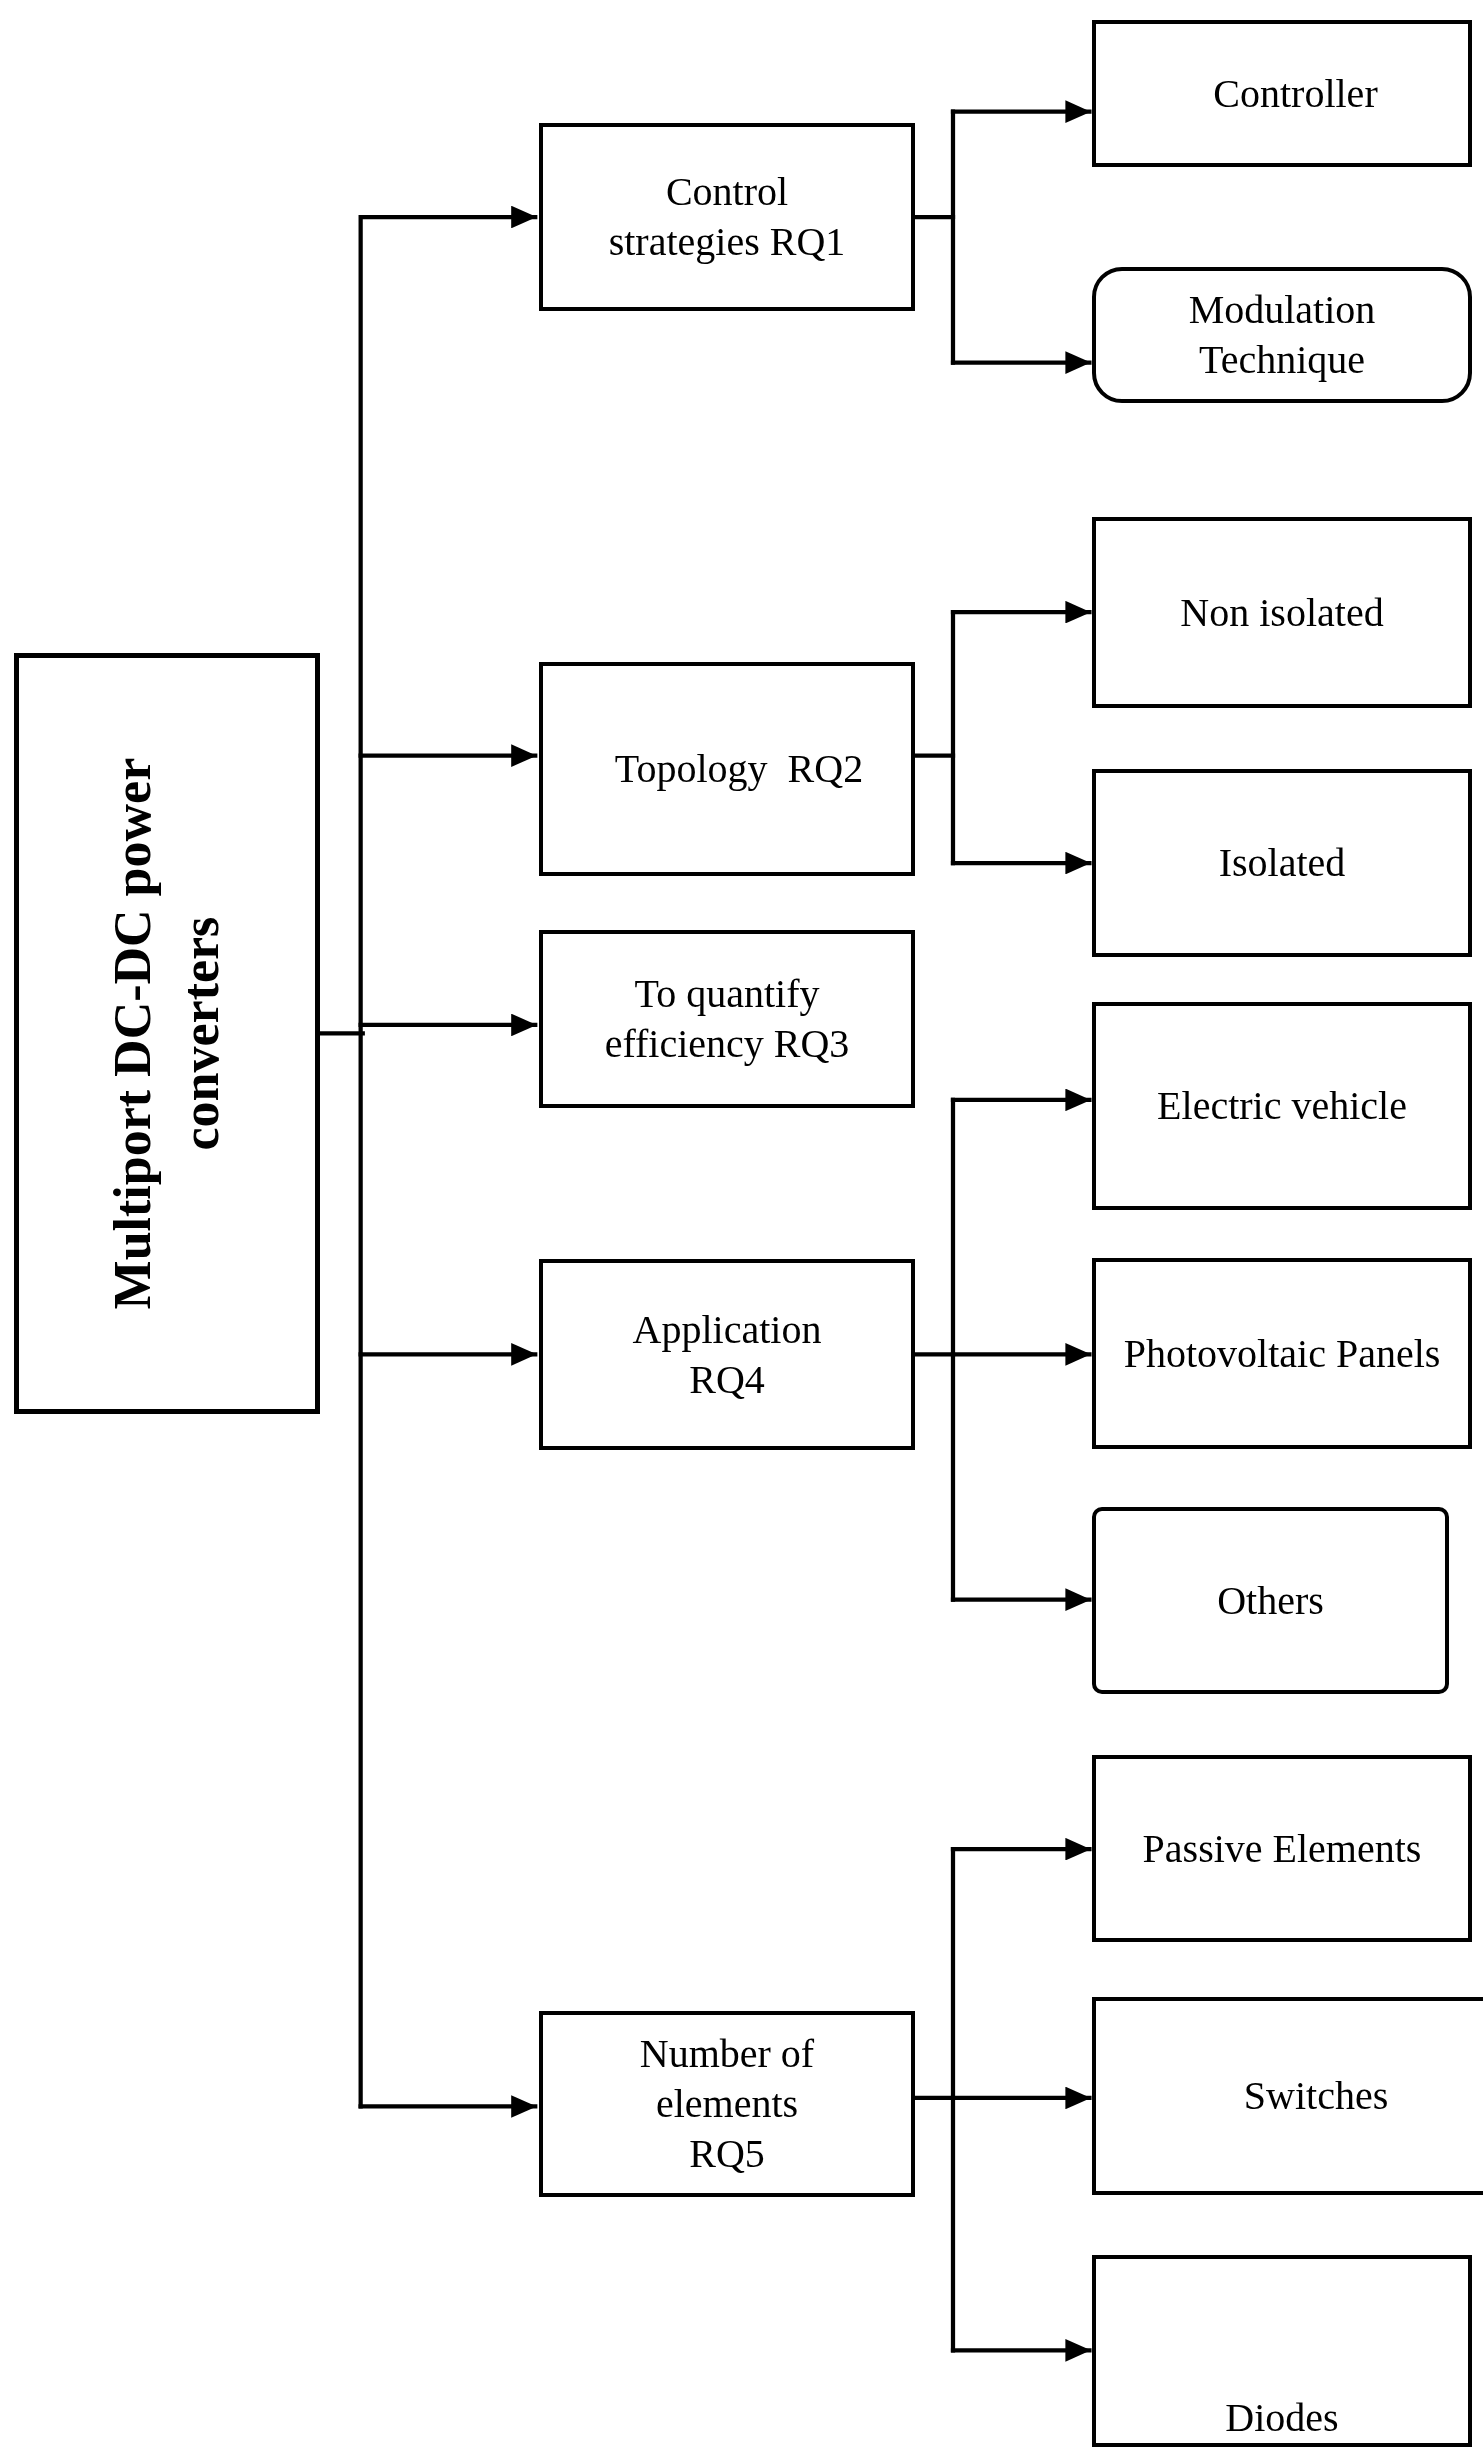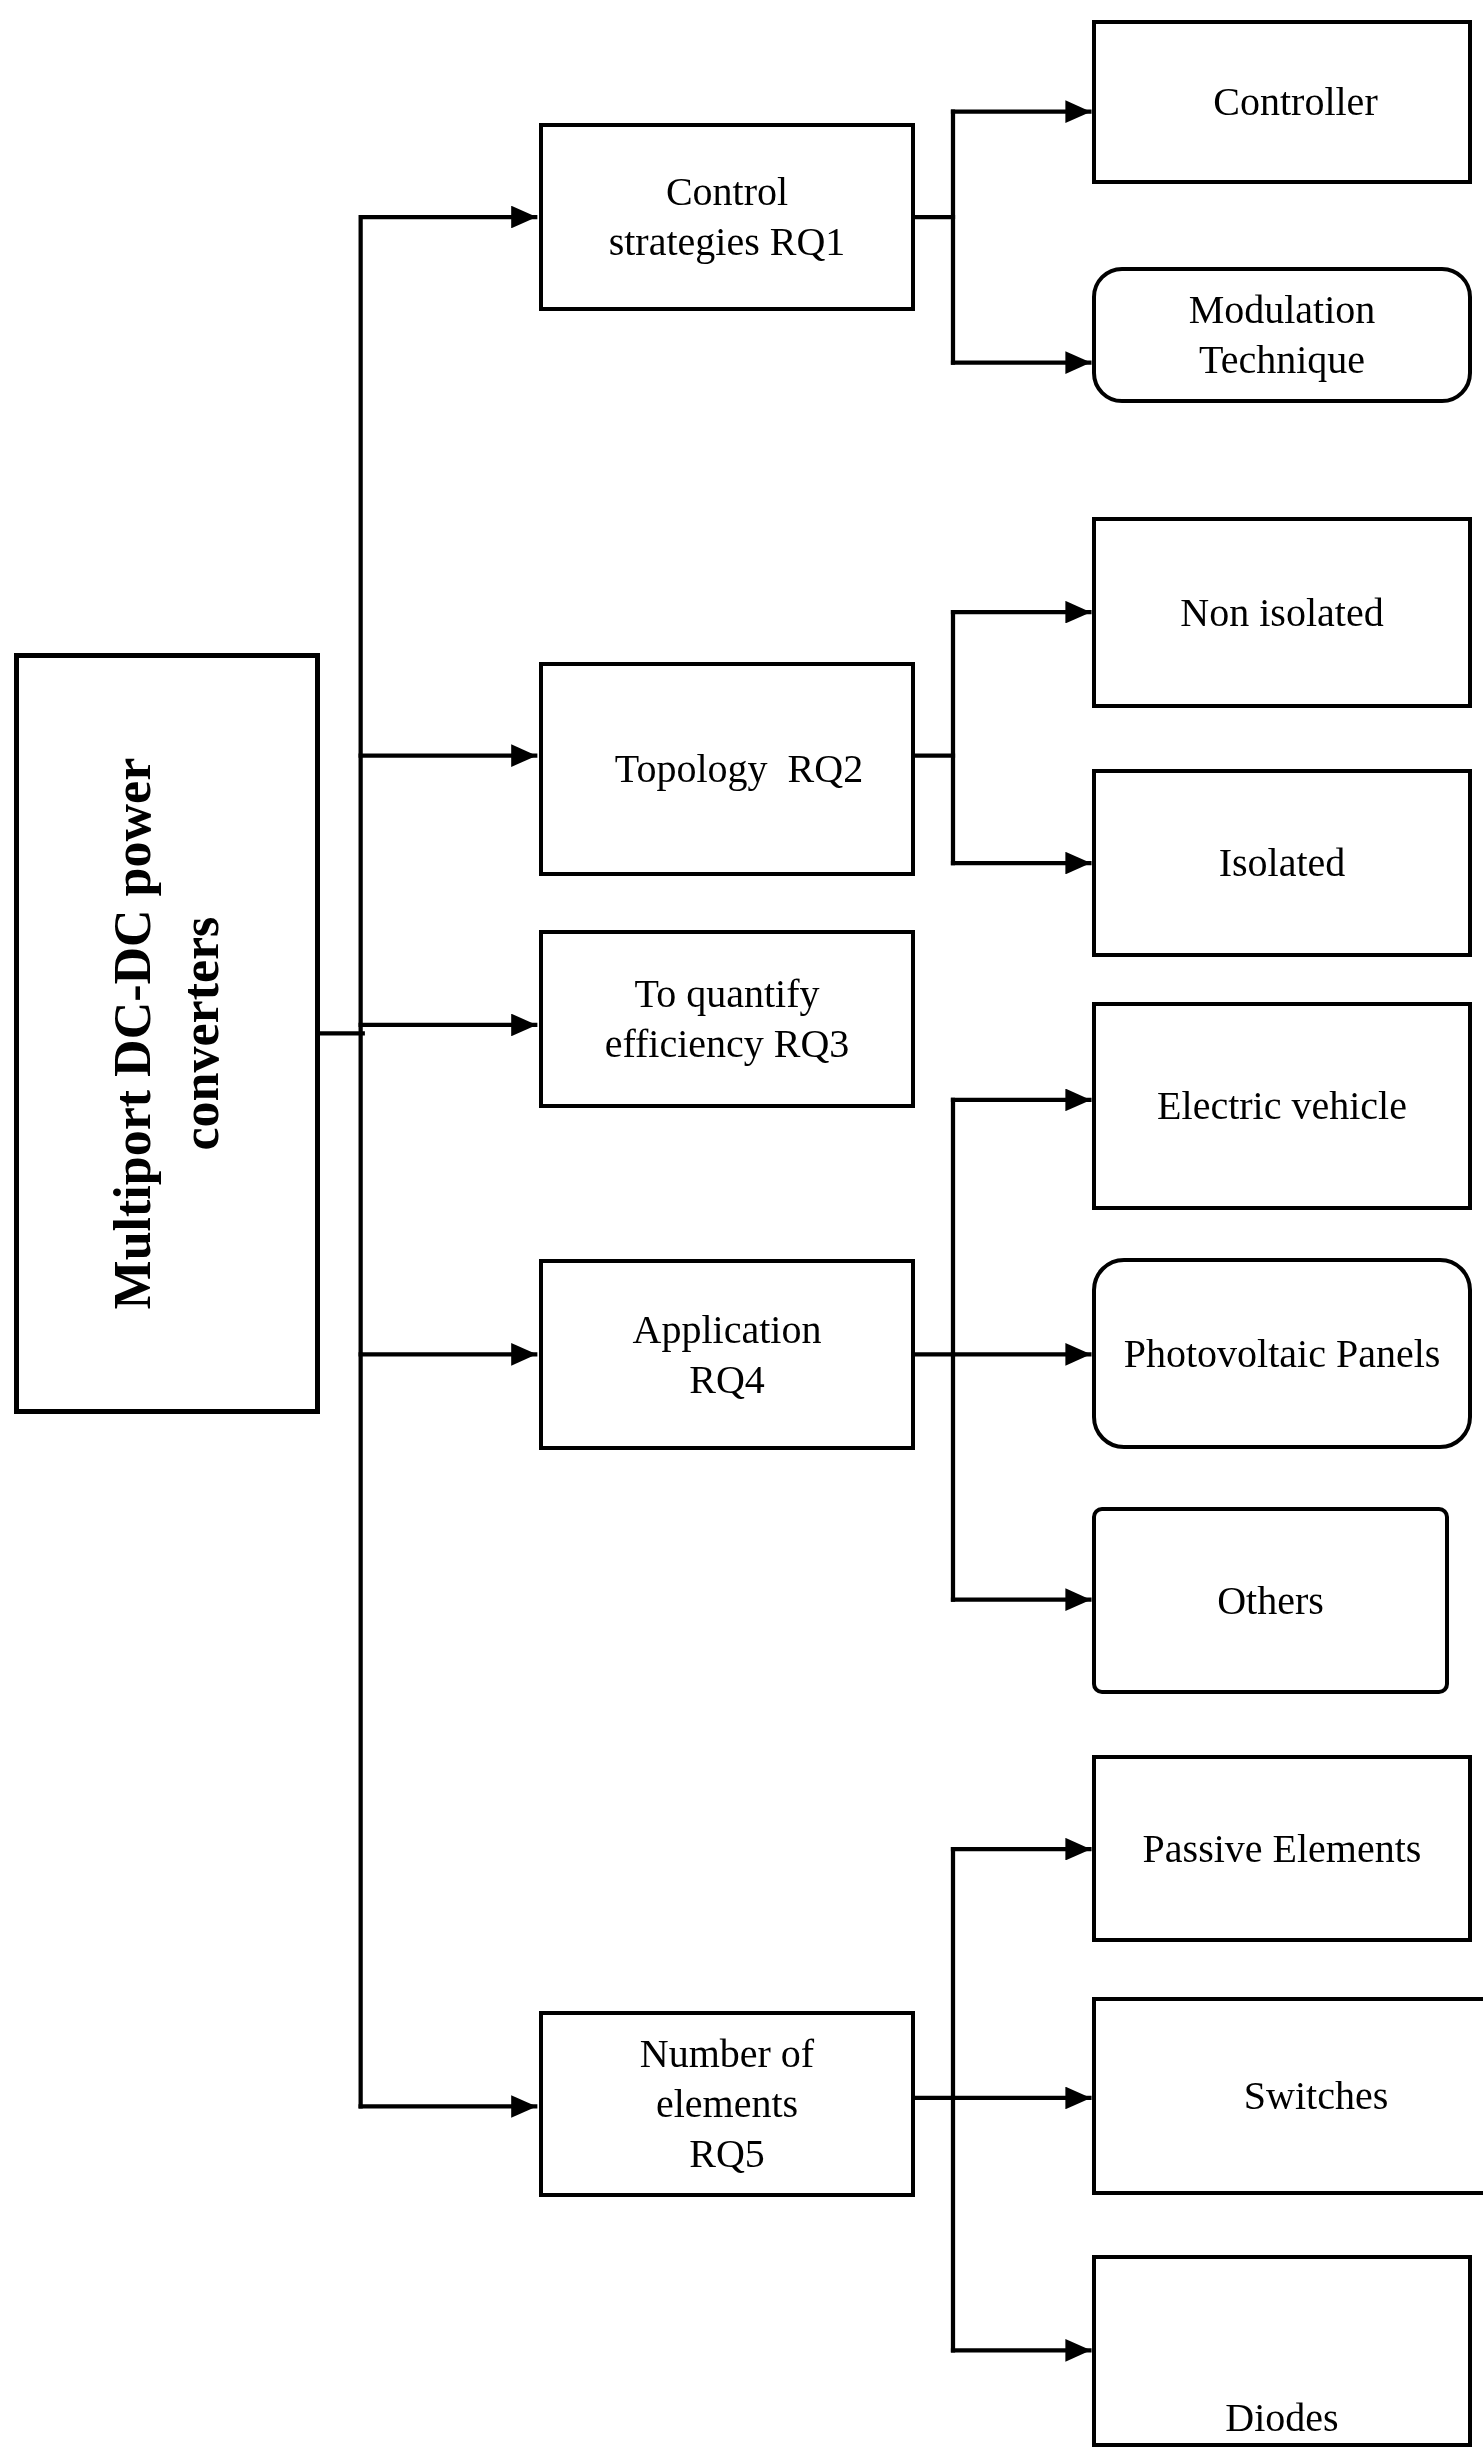--- a/index.html
+++ b/index.html
@@ -111,42 +111,42 @@
     <span class="label">Application
 RQ4</span>
   </div>
 
   <div class="box" style="left:539px; top:2011px; width:376px; height:186px;">
     <span class="label">Number of
 elements
 RQ5</span>
   </div>
 
-  <div class="box" style="left:1092px; top:20px; width:380px; height:164px;padding-left:27px;">
+  <div class="box" style="left:1092px; top:20px; width:380px; height:147px;padding-left:27px;">
     <span class="label">Controller</span>
   </div>
 
   <div class="box" style="left:1092px; top:267px; width:380px; height:136px;border-radius:30px;">
     <span class="label">Modulation
 Technique</span>
   </div>
 
   <div class="box" style="left:1092px; top:517px; width:380px; height:191px;">
     <span class="label">Non isolated</span>
   </div>
 
   <div class="box" style="left:1092px; top:769px; width:380px; height:188px;">
     <span class="label">Isolated</span>
   </div>
 
   <div class="box" style="left:1092px; top:1002px; width:380px; height:208px;">
     <span class="label">Electric vehicle</span>
   </div>
 
-  <div class="box" style="left:1092px; top:1258px; width:380px; height:191px;border-radius:32px;">
+  <div class="box" style="left:1092px; top:1258px; width:380px; height:191px;">
     <span class="label">Photovoltaic Panels</span>
   </div>
 
   <div class="box" style="left:1092px; top:1507px; width:357px; height:187px;border-radius:10px;">
     <span class="label">Others</span>
   </div>
 
   <div class="box" style="left:1092px; top:1755px; width:380px; height:187px;">
     <span class="label">Passive Elements</span>
   </div>

